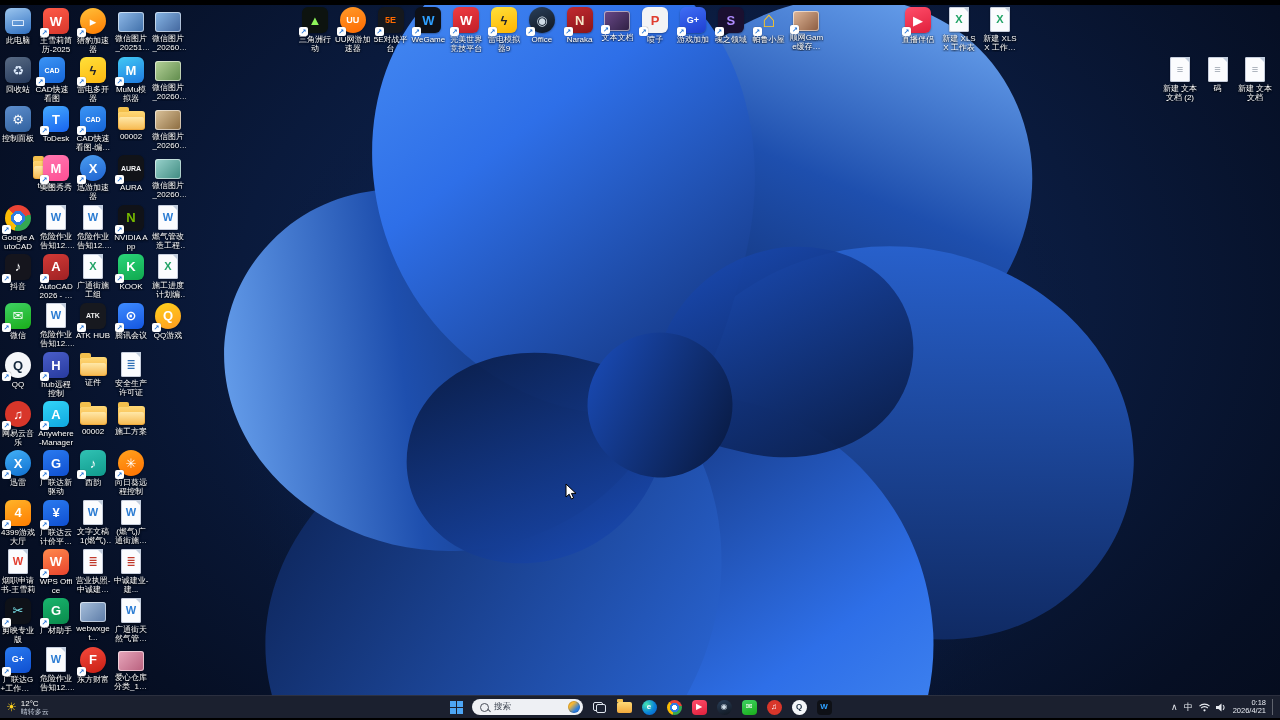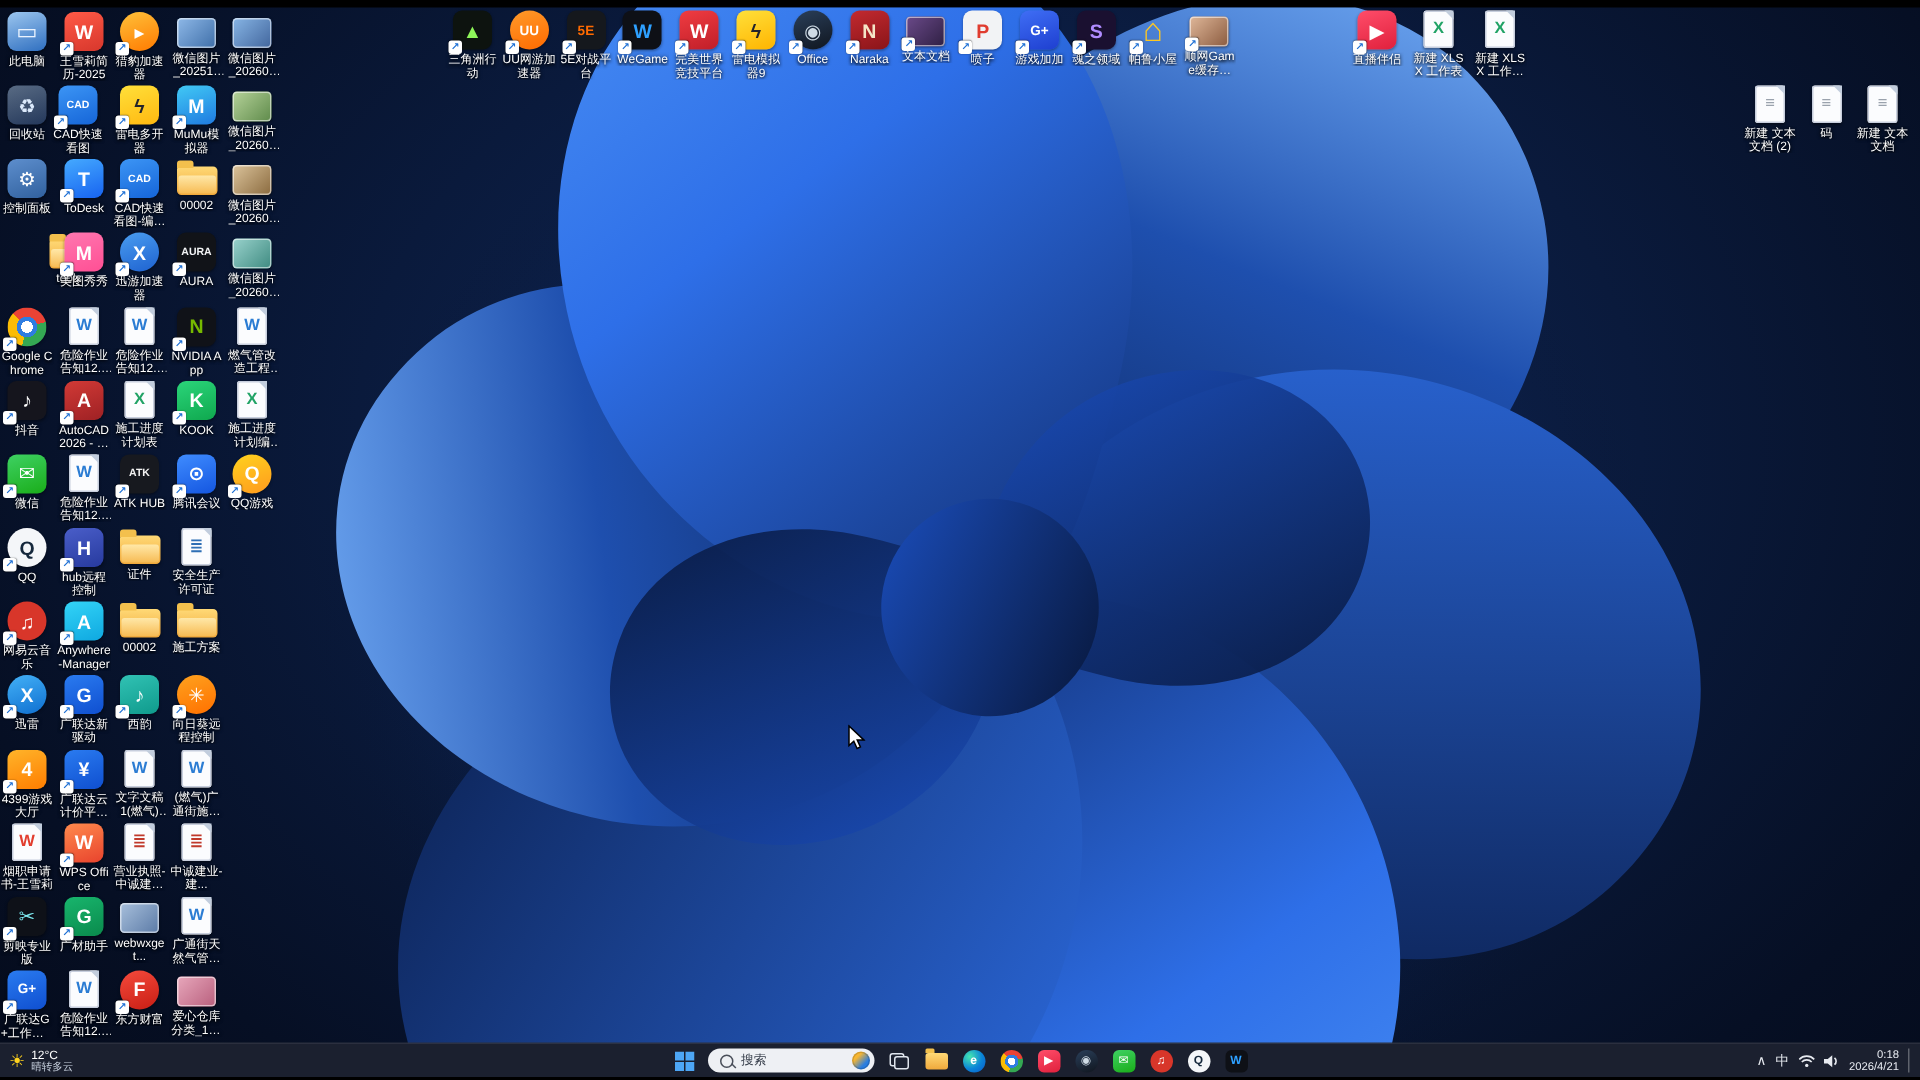--- a/index.html
+++ b/index.html
@@ -121,21 +121,21 @@
           <div class="lbl">控制面板</div>
         </div>
         <div class="dicon" style="left: 0px; top: 150.45px; padding-left: 28px;">
           <div class="ic folder"></div>
           <div class="lbl">tools</div>
         </div>
         <div class="dicon" style="left: 0px; top: 199.6px;">
           <div class="ic round" style="background: radial-gradient(circle, rgb(255, 255, 255) 0px, rgb(255, 255, 255) 4px, rgb(47, 125, 225) 4px, rgb(47, 125, 225) 7px, rgba(0, 0, 0, 0) 7px), conic-gradient(from -45deg, rgb(234, 67, 53) 0deg, rgb(234, 67, 53) 120deg, rgb(52, 168, 83) 120deg, rgb(52, 168, 83) 240deg, rgb(251, 188, 5) 240deg, rgb(251, 188, 5) 360deg);">
             <span class="sca">↗</span>
           </div>
-          <div class="lbl">Google Chrome</div>
+          <div class="lbl">Google AutoCAD</div>
         </div>
         <div class="dicon" style="left: 0px; top: 248.75px;">
           <div class="ic " style="background: rgb(21, 21, 29);">
             <span class="g" style="color: rgb(254, 254, 254);">♪</span>
             <span class="sca">↗</span>
           </div>
           <div class="lbl">抖音</div>
         </div>
         <div class="dicon" style="left: 0px; top: 297.9px;">
           <div class="ic " style="background: linear-gradient(160deg, rgb(62, 209, 99), rgb(26, 173, 25));">
@@ -318,21 +318,21 @@
         <div class="dicon" style="left: 75px; top: 199.6px;">
           <div class="ic page">
             <span class="g" style="color: rgb(43, 124, 211);">W</span>
           </div>
           <div class="lbl">危险作业告知12.19</div>
         </div>
         <div class="dicon" style="left: 75px; top: 248.75px;">
           <div class="ic page">
             <span class="g" style="color: rgb(33, 163, 102);">X</span>
           </div>
-          <div class="lbl">施工进度计划表</div>
+          <div class="lbl">广通街施工组</div>
         </div>
         <div class="dicon" style="left: 75px; top: 297.9px;">
           <div class="ic " style="background: rgb(23, 25, 31);">
             <span class="g" style="color: rgb(242, 242, 242); font-size: 7px;">ATK</span>
             <span class="sca">↗</span>
           </div>
           <div class="lbl">ATK HUB</div>
         </div>
         <div class="dicon" style="left: 75px; top: 347.05px;">
           <div class="ic folder"></div>

